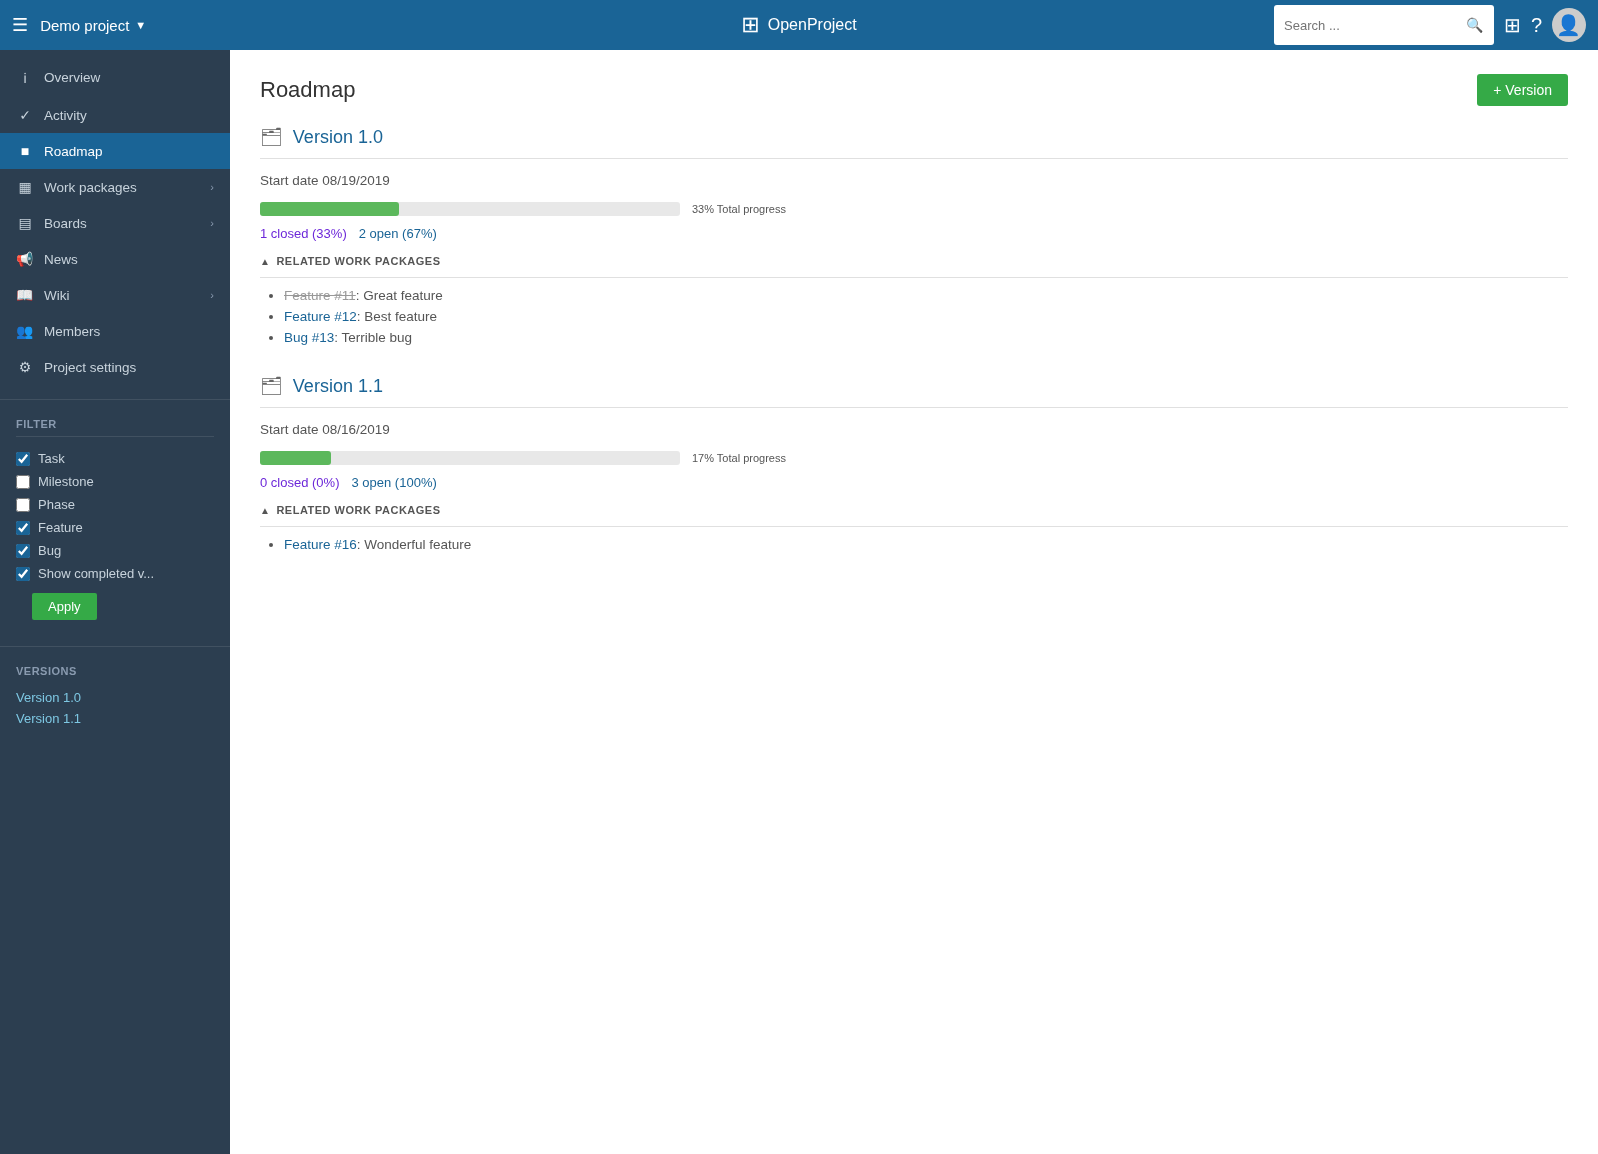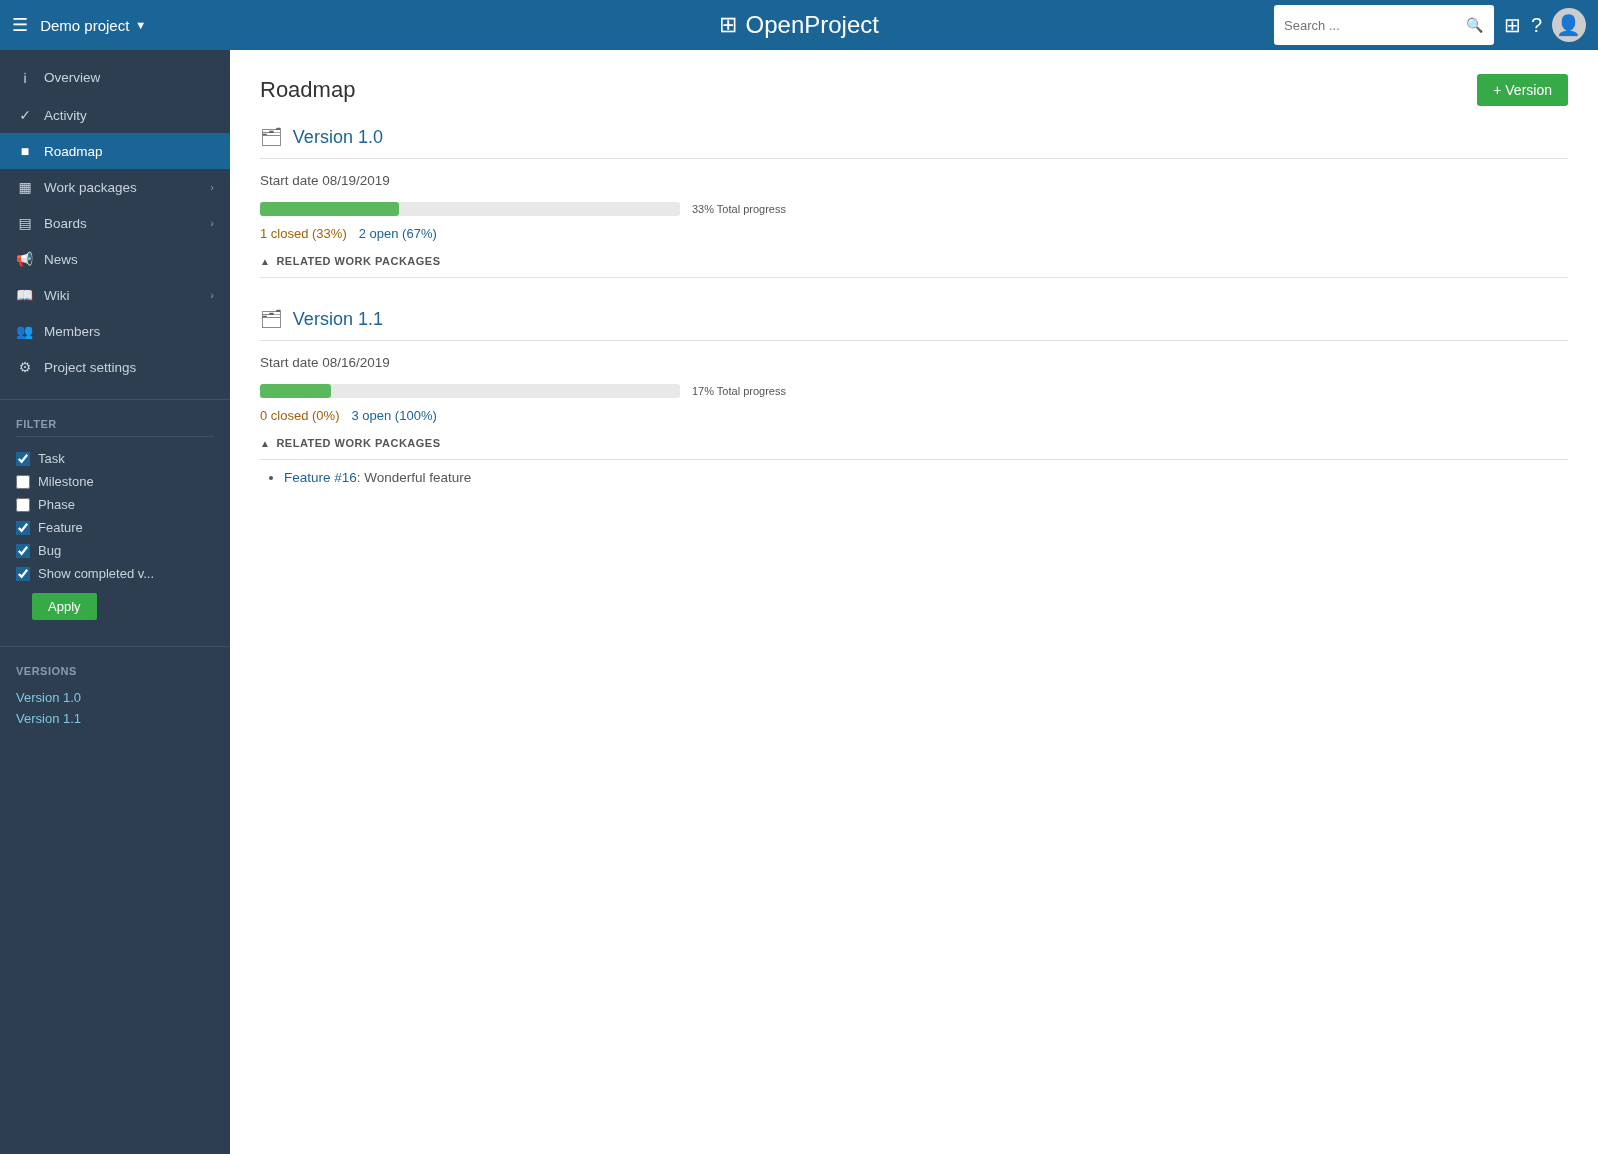--- a/index.html
+++ b/index.html
@@ -14,21 +14,21 @@
       padding: 0 12px;
       color: #fff;
       flex-shrink: 0;
       z-index: 100;
     }
     .top-nav .hamburger { cursor: pointer; margin-right: 12px; font-size: 18px; }
     .top-nav .project-name { font-size: 15px; font-weight: 500; cursor: pointer; display: flex; align-items: center; gap: 6px; }
     .top-nav .project-name .arrow { font-size: 11px; }
     .top-nav .logo { position: absolute; left: 50%; transform: translateX(-50%); display: flex; align-items: center; gap: 8px; }
     .top-nav .logo-icon { color: #fff; font-size: 22px; }
-    .top-nav .logo-text { color: #fff; font-size: 24px; font-weight: 300; }
+    .top-nav .logo-text { color: #fff; font-size: 16px; font-weight: 300; }
     .top-nav .right-actions { margin-left: auto; display: flex; align-items: center; gap: 10px; }
     .search-box {
       display: flex; align-items: center;
       background: #fff;
       border-radius: 3px;
       padding: 12px 10px;
       width: 220px;
     }
     .search-box input {
       border: none; outline: none; font-size: 13px; width: 100%; color: #333;
@@ -113,21 +113,21 @@
     .version-title { font-size: 18px; color: #1a6496; font-weight: 400; cursor: pointer; }
 
     .start-date { color: #555; font-size: 13.5px; margin-bottom: 14px; }
 
     .progress-row { display: flex; align-items: center; gap: 12px; margin-bottom: 10px; }
     .progress-bar-container { flex: 1; background: #e8e8e8; border-radius: 3px; height: 14px; max-width: 420px; }
     .progress-bar-fill { height: 100%; background: #5cb85c; border-radius: 3px; }
     .progress-text { color: #555; font-size: 11px; white-space: nowrap; }
 
     .closed-open-row { display: flex; gap: 12px; margin-bottom: 14px; font-size: 13px; }
-    .closed-count { color: #a16207; }
+    .closed-count { color: #6d28d9; }
     .open-count { color: #1a6496; cursor: pointer; }
 
     .related-section { margin-top: 10px; }
     .related-header { display: flex; align-items: center; gap: 6px; font-size: 11px; font-weight: 700; color: #555; letter-spacing: 0.5px; text-transform: uppercase; margin-bottom: 10px; cursor: pointer; }
     .related-header .collapse-icon { font-size: 10px; }
     .related-divider { border: none; border-top: 1px solid #e0e0e0; margin-bottom: 10px; }
     .work-package-list { list-style: disc; padding-left: 24px; }
     .work-package-list li { margin-bottom: 6px; font-size: 13.5px; color: #555; }
     .wp-link { color: #1a6496; cursor: pointer; text-decoration: none; }
     .wp-link.strikethrough { text-decoration: line-through; color: #999; }
@@ -282,20 +282,35 @@
     <div class="closed-open-row">
       <span class="closed-count">1 closed (33%)</span>
       <span class="open-count">2 open (67%)</span>
     </div>
     <div class="related-section">
       <div class="related-header">
         <span class="collapse-icon">▲</span>
         <span>RELATED WORK PACKAGES</span>
       </div>
       <hr class="related-divider">
+      <ul class="work-package-list">
+
+    <li>
+      <a class="wp-link strikethrough">Feature #11</a>: Great feature
+    </li>
+
+    <li>
+      <a class="wp-link">Feature #12</a>: Best feature
+    </li>
+
+    <li>
+      <a class="wp-link">Bug #13</a>: Terrible bug
+    </li>
+
+      </ul>
     </div>
   </div>
         <div class="version-block">
     <div class="version-header">
       <span class="version-icon">🗂</span>
       <span class="version-title">Version 1.1</span>
     </div>
     <div class="start-date">
       Start date 08/16/2019
     </div>

